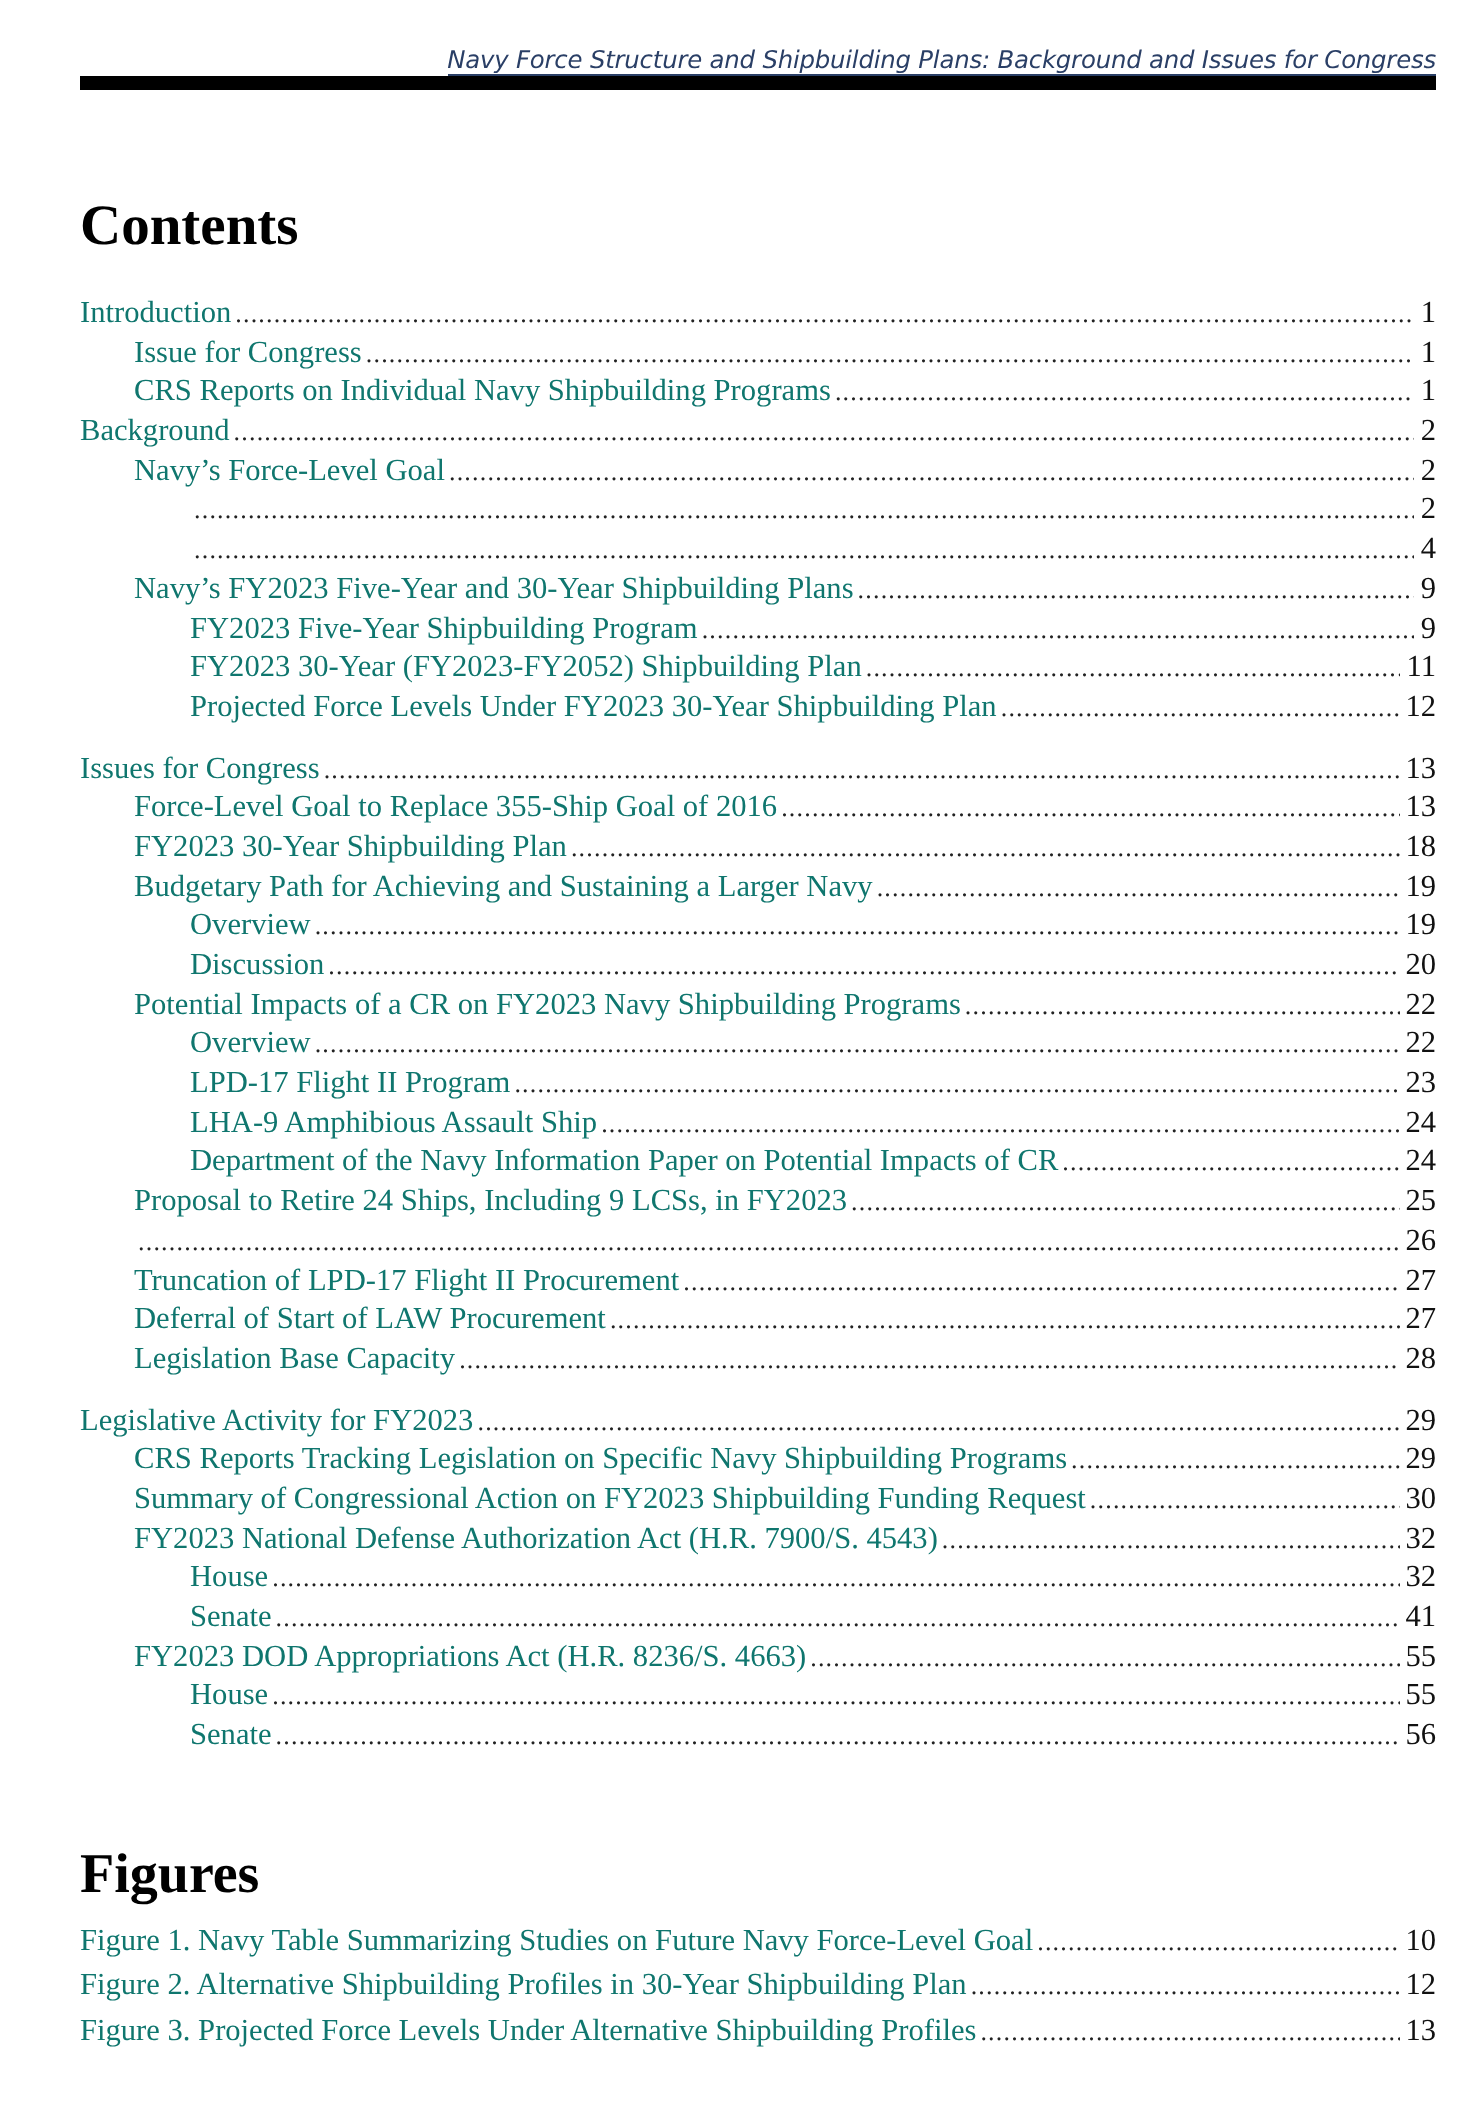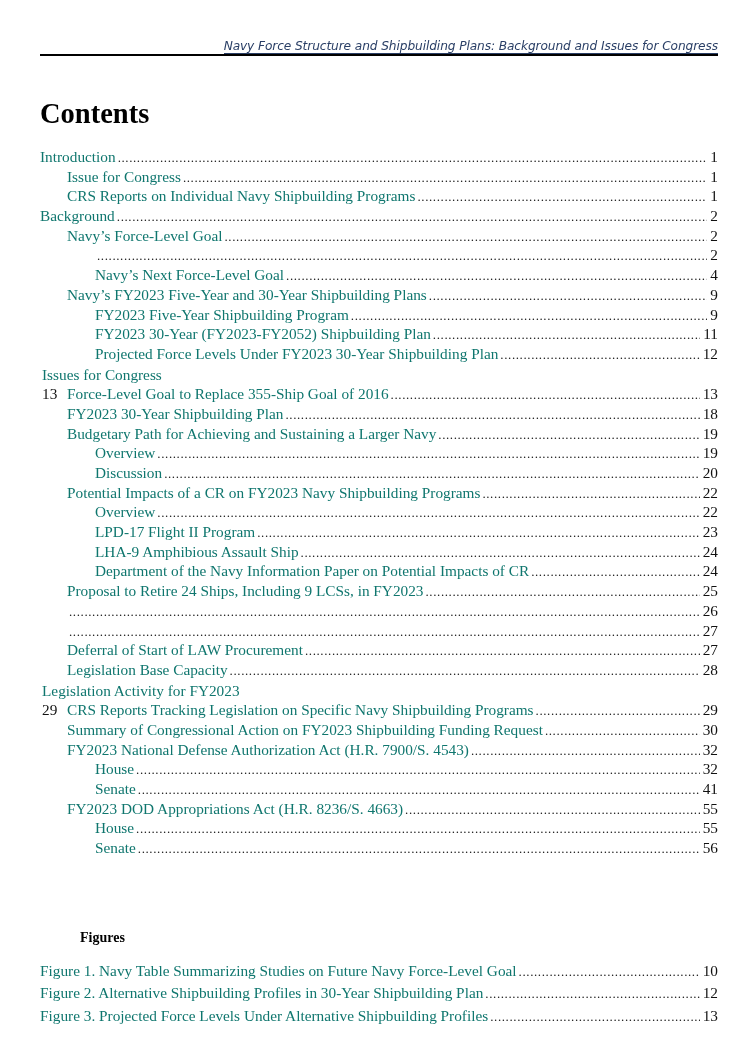--- a/index.html
+++ b/index.html
@@ -11,24 +11,24 @@
       width: 734px;
       height: 1052px;
       position: relative;
       overflow: hidden;
       font-family: "Liberation Serif", serif;
       color: #111111;
     }
     .running-header {
       position: absolute;
       left: 40px;
-      top: 38px;
+      top: 22px;
       width: 678px;
       height: 16px;
-      border-bottom: 2px solid #000000;
+      border-bottom: 7px solid #000000;
     }
     .running-header-text {
       position: absolute;
       right: 0;
       top: 1px;
       font-family: "DejaVu Sans", sans-serif;
       font-style: italic;
       font-size: 12.2px;
       letter-spacing: -0.1px;
       color: #2a3f66;
@@ -45,44 +45,43 @@
       margin: 0;
       white-space: nowrap;
     }
     .title-contents {
       top: 96px;
       font-size: 28.5px;
       line-height: 36px;
     }
     .title-figures {
       top: 924px;
-      font-size: 14px;
+      font-size: 28px;
       line-height: 28px;
-      margin-left: 40px;
     }
     .toc {
       position: absolute;
       left: 40px;
       width: 678px;
       margin: 0;
       padding: 0;
       list-style: none;
     }
     .toc-contents { top: 147px; }
     .toc-figures { top: 960px; }
     .toc-row {
       display: flex;
       align-items: baseline;
       height: 19.7px;
       line-height: 19.7px;
       font-size: 15.3px;
       white-space: nowrap;
       cursor: pointer;
     }
-    .toc-row.gap-before { margin-top: 1px; flex-direction: column; }
+    .toc-row.gap-before { margin-top: 11px; }
     .lvl-1 { padding-left: 0; }
     .lvl-2 { padding-left: 27px; }
     .lvl-3 { padding-left: 55px; }
     .toc-label {
       flex: 0 0 auto;
       color: #0f766e;
     }
     .toc-leader {
       flex: 1 1 auto;
       overflow: hidden;
@@ -138,21 +137,20 @@
   <li class="toc-row lvl-2">
       <span class="toc-label">Navy’s Force-Level Goal</span>
       <span class="toc-leader"></span>
       <span class="toc-page">2</span>
     </li>
   <li class="toc-row lvl-3">
       <span class="toc-leader"></span>
       <span class="toc-page">2</span>
     </li>
   <li class="toc-row lvl-3">
-      <span class="toc-label">Navy’s Next Force-Level Goal</span>
       <span class="toc-leader"></span>
       <span class="toc-page">4</span>
     </li>
   <li class="toc-row lvl-2">
       <span class="toc-label">Navy’s FY2023 Five-Year and 30-Year Shipbuilding Plans</span>
       <span class="toc-leader"></span>
       <span class="toc-page">9</span>
     </li>
   <li class="toc-row lvl-3">
       <span class="toc-label">FY2023 Five-Year Shipbuilding Program</span>
@@ -227,35 +225,36 @@
   <li class="toc-row lvl-2">
       <span class="toc-label">Proposal to Retire 24 Ships, Including 9 LCSs, in FY2023</span>
       <span class="toc-leader"></span>
       <span class="toc-page">25</span>
     </li>
   <li class="toc-row lvl-2">
       <span class="toc-leader"></span>
       <span class="toc-page">26</span>
     </li>
   <li class="toc-row lvl-2">
+      <span class="toc-label">Truncation of LPD-17 Flight II Procurement</span>
       <span class="toc-leader"></span>
       <span class="toc-page">27</span>
     </li>
   <li class="toc-row lvl-2">
       <span class="toc-label">Deferral of Start of LAW Procurement</span>
       <span class="toc-leader"></span>
       <span class="toc-page">27</span>
     </li>
   <li class="toc-row lvl-2">
       <span class="toc-label">Legislation Base Capacity</span>
       <span class="toc-leader"></span>
       <span class="toc-page">28</span>
     </li>
   <li class="toc-row lvl-1 gap-before">
-      <span class="toc-label">Legislation Activity for FY2023</span>
+      <span class="toc-label">Legislative Activity for FY2023</span>
       <span class="toc-leader"></span>
       <span class="toc-page">29</span>
     </li>
   <li class="toc-row lvl-2">
       <span class="toc-label">CRS Reports Tracking Legislation on Specific Navy Shipbuilding Programs</span>
       <span class="toc-leader"></span>
       <span class="toc-page">29</span>
     </li>
   <li class="toc-row lvl-2">
       <span class="toc-label">Summary of Congressional Action on FY2023 Shipbuilding Funding Request</span>

